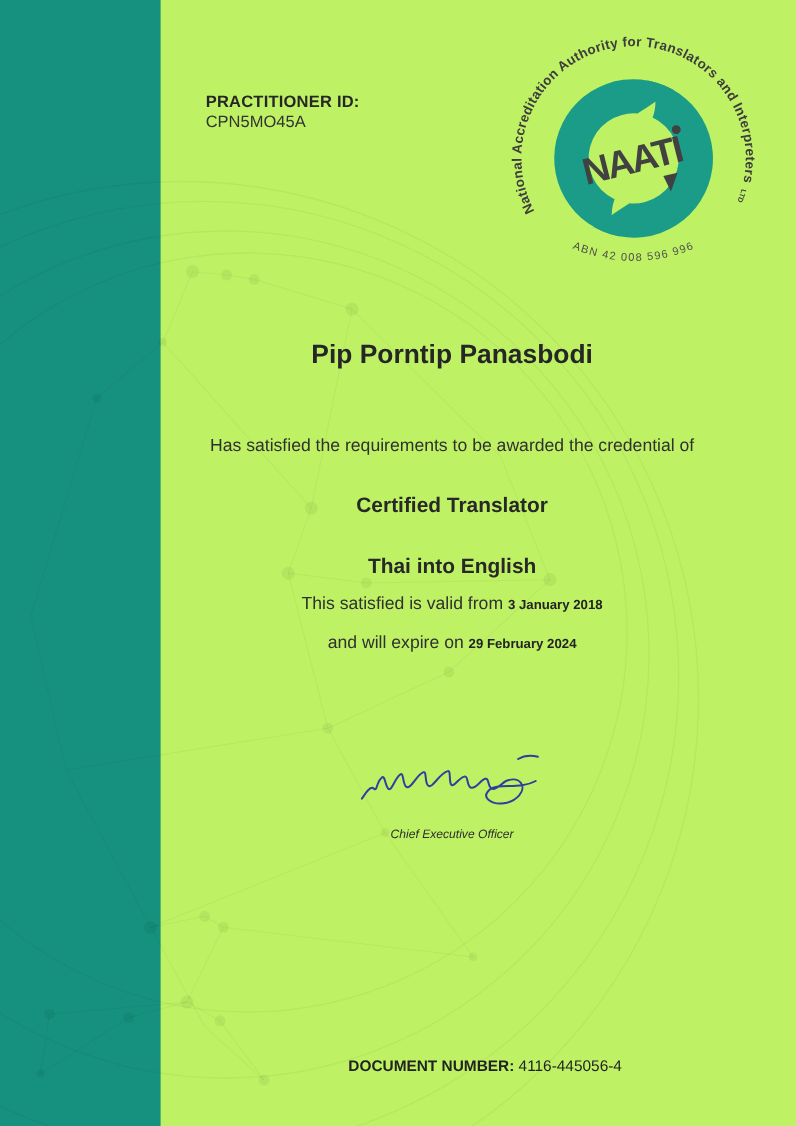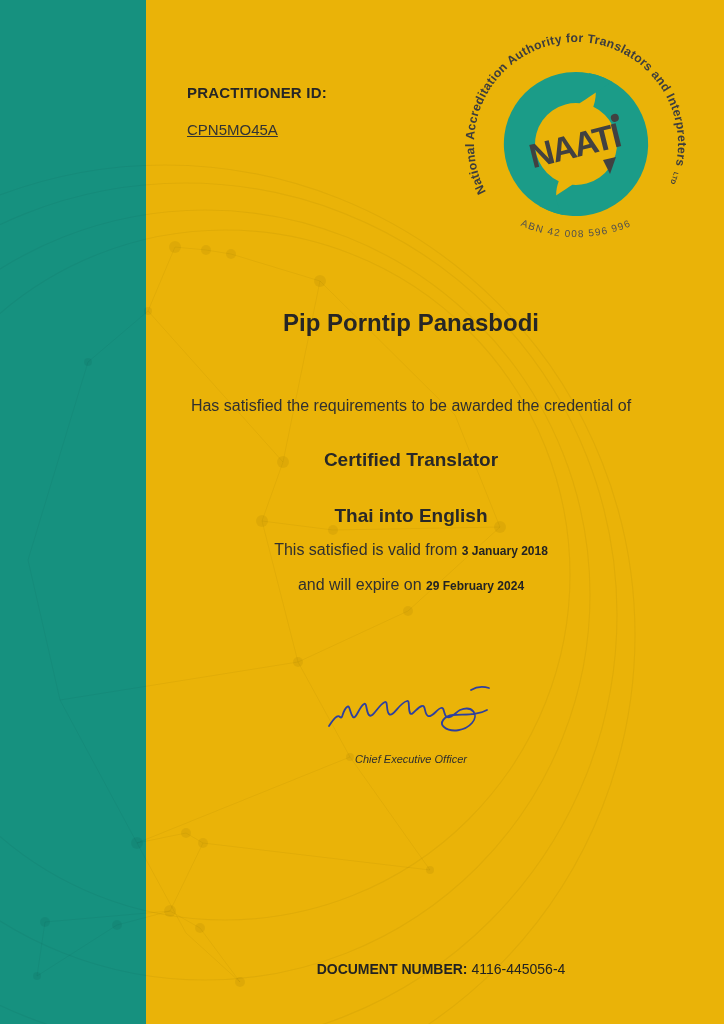--- a/index.html
+++ b/index.html
@@ -1,33 +1,33 @@
 <!DOCTYPE html>
 <html><head>
 <meta charset="utf-8">
 <style>
   html,body{margin:0;padding:0;background:#fff;}
   .page{
     position:relative;
     width:724px;height:1024px;
-    background:#eab308;
+    background:#bef264;
     overflow:hidden;
     font-family:"Liberation Sans", sans-serif;
     color:#2b2b2b;
   }
   .teal-band{
     position:absolute;left:0;top:0;width:146px;height:1024px;
     background:#16917f;z-index:1;
   }
   .pattern{position:absolute;left:0;top:0;width:724px;height:1024px;z-index:2;pointer-events:none;}
   .content{position:absolute;left:0;top:0;width:724px;height:1024px;z-index:3;}
 
   .practitioner{position:absolute;left:187px;top:84px;}
   .practitioner .label{font-weight:bold;font-size:15px;letter-spacing:.2px;color:#262626;}
-  .practitioner .value{font-size:15px;margin-top:20px;color:#333;text-decoration:underline;}
+  .practitioner .value{font-size:15px;margin-top:1px;color:#333;}
 
   .logo-wrap{position:absolute;left:445px;top:8px;width:262px;height:250px;}
 
   .centerblock{position:absolute;left:98px;right:0;top:0;height:100%;text-align:center;}
   .line{position:absolute;left:0;right:0;}
   .recipient{top:309px;font-size:24px;font-weight:bold;color:#262626;}
   .statement{top:397px;font-size:16px;color:#303030;}
   .cred-title{top:449px;font-size:19px;font-weight:bold;color:#282828;}
   .cred-lang{top:486px;font-size:19px;font-weight:bold;color:#282828;margin-top:19px;}
   .valid{top:541px;font-size:16px;color:#303030;}

